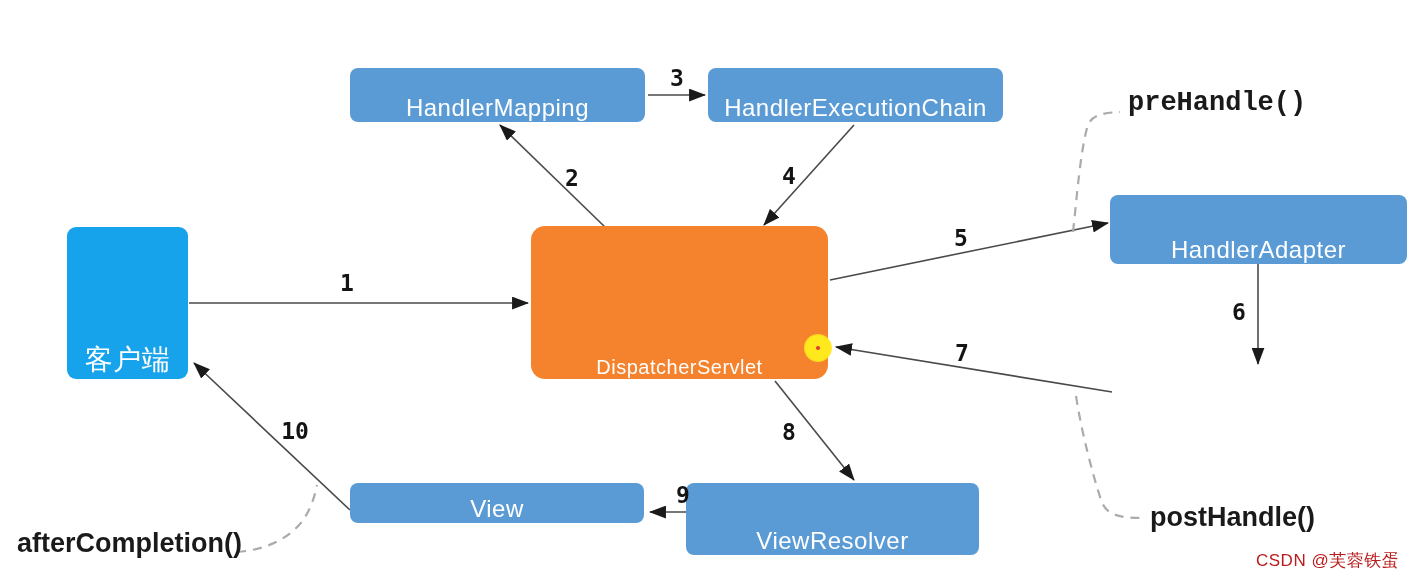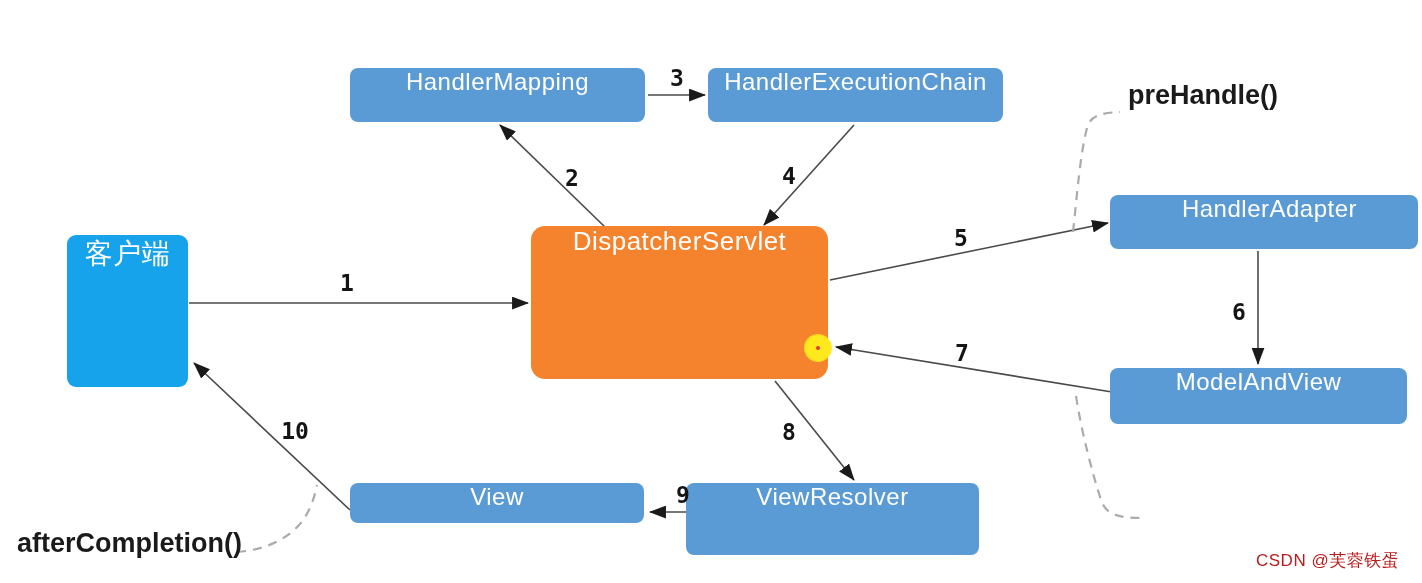--- a/index.html
+++ b/index.html
@@ -6,31 +6,31 @@
   .stage{
     position:relative;
     width:1422px;height:583px;
     background:#ffffff;
     overflow:hidden;
     font-family:"Liberation Sans", sans-serif;
   }
   .layer{position:absolute;left:0;top:0;width:1422px;height:583px;}
   .node{
     position:absolute;
-    display:flex;align-items:flex-start;justify-content:center;
+    display:flex;align-items:flex-end;justify-content:center;
     color:#ffffff;
     border-radius:8px;
     font-size:24px;
     font-weight:400;
     letter-spacing:0.5px;
     text-align:center;
   }
   .node.blue{background:#5B9BD5;}
   .node.client{background:#16A3EC;border-radius:9px;font-size:28px;}
-  .node.dispatcher{background:#F5822C;border-radius:14px;font-size:26px;}
+  .node.dispatcher{background:#F5822C;border-radius:14px;font-size:20px;}
   .stepnum{
     position:absolute;
     transform:translate(-50%,-50%);
     font-family:"DejaVu Sans Mono", monospace;
     font-weight:bold;
     font-size:23px;
     color:#141414;
     line-height:1;
   }
   .hooklabel{
@@ -88,63 +88,61 @@
       <line x1="709" y1="512" x2="650" y2="512" marker-end="url(#ah)"></line>
       <line x1="350" y1="510" x2="194" y2="363" marker-end="url(#ah)"></line>
     </g>
     <g stroke="#ababab" stroke-width="2.2" fill="none" stroke-dasharray="9 7">
       <path d="M 1073 232 C 1077 196 1080 155 1087 128 C 1090 117 1098 113 1120 112"></path>
       <path d="M 1076 396 C 1082 434 1092 472 1101 500 C 1106 514 1116 518 1144 518"></path>
       <path d="M 237 552 C 263 550 285 541 300 524 C 309 513 314 500 317 485"></path>
     </g>
   </svg>
 
-  <div class="node client" style="left:67px;top:227px;width:121px;height:152px;margin-top:8px;">
+  <div class="node client" style="left:67px;top:227px;width:121px;height:152px;">
     <span>客户端</span>
   </div>
 
   <div class="node dispatcher" style="left:531px;top:226px;width:297px;height:153px;">
     <span>DispatcherServlet</span>
   </div>
 
   <div class="node blue" style="left:350px;top:68px;width:295px;height:54px;">
     <span>HandlerMapping</span>
   </div>
 
   <div class="node blue" style="left:708px;top:68px;width:295px;height:54px;">
     <span>HandlerExecutionChain</span>
   </div>
 
-  <div class="node blue" style="left:1110px;top:195px;width:297px;height:54px;padding-left:11px;">
+  <div class="node blue" style="left:1110px;top:195px;width:297px;height:69px;">
     <span>HandlerAdapter</span>
   </div>
 
-  <div class="node blue" style="left:1110px;top:368px;width:297px;height:56px;">
-    <span>ModelAndView</span>
-  </div>
 
   <div class="node blue" style="left:350px;top:483px;width:294px;height:40px;">
     <span>View</span>
   </div>
 
   <div class="node blue" style="left:686px;top:483px;width:293px;height:72px;">
     <span>ViewResolver</span>
   </div>
 
   <div class="stepnum" style="left:347px;top:283px;">1</div>
   <div class="stepnum" style="left:572px;top:178px;">2</div>
   <div class="stepnum" style="left:677px;top:78px;">3</div>
   <div class="stepnum" style="left:789px;top:176px;">4</div>
   <div class="stepnum" style="left:961px;top:238px;">5</div>
   <div class="stepnum" style="left:1239px;top:312px;">6</div>
   <div class="stepnum" style="left:962px;top:353px;">7</div>
   <div class="stepnum" style="left:789px;top:432px;">8</div>
   <div class="stepnum" style="left:683px;top:495px;">9</div>
   <div class="stepnum" style="left:295px;top:431px;">10</div>
 
-  <div class="hooklabel" style="left:1128px;top:82px;">preHandle()</div>
+  <div class="hooklabel" style="left:1128px;top:90px;font-family:Liberation Mono, monospace;">preHandle()</div>
+  <div class="hooklabel" style="left:1150px;top:504px;">postHandle()</div>
   <div class="hooklabel" style="left:17px;top:530px;">afterCompletion()</div>
 
   <div class="cursor-dot"></div>
 
   <div class="watermark">CSDN @芙蓉铁蛋</div>
 
 </div>
 
 </body></html>

